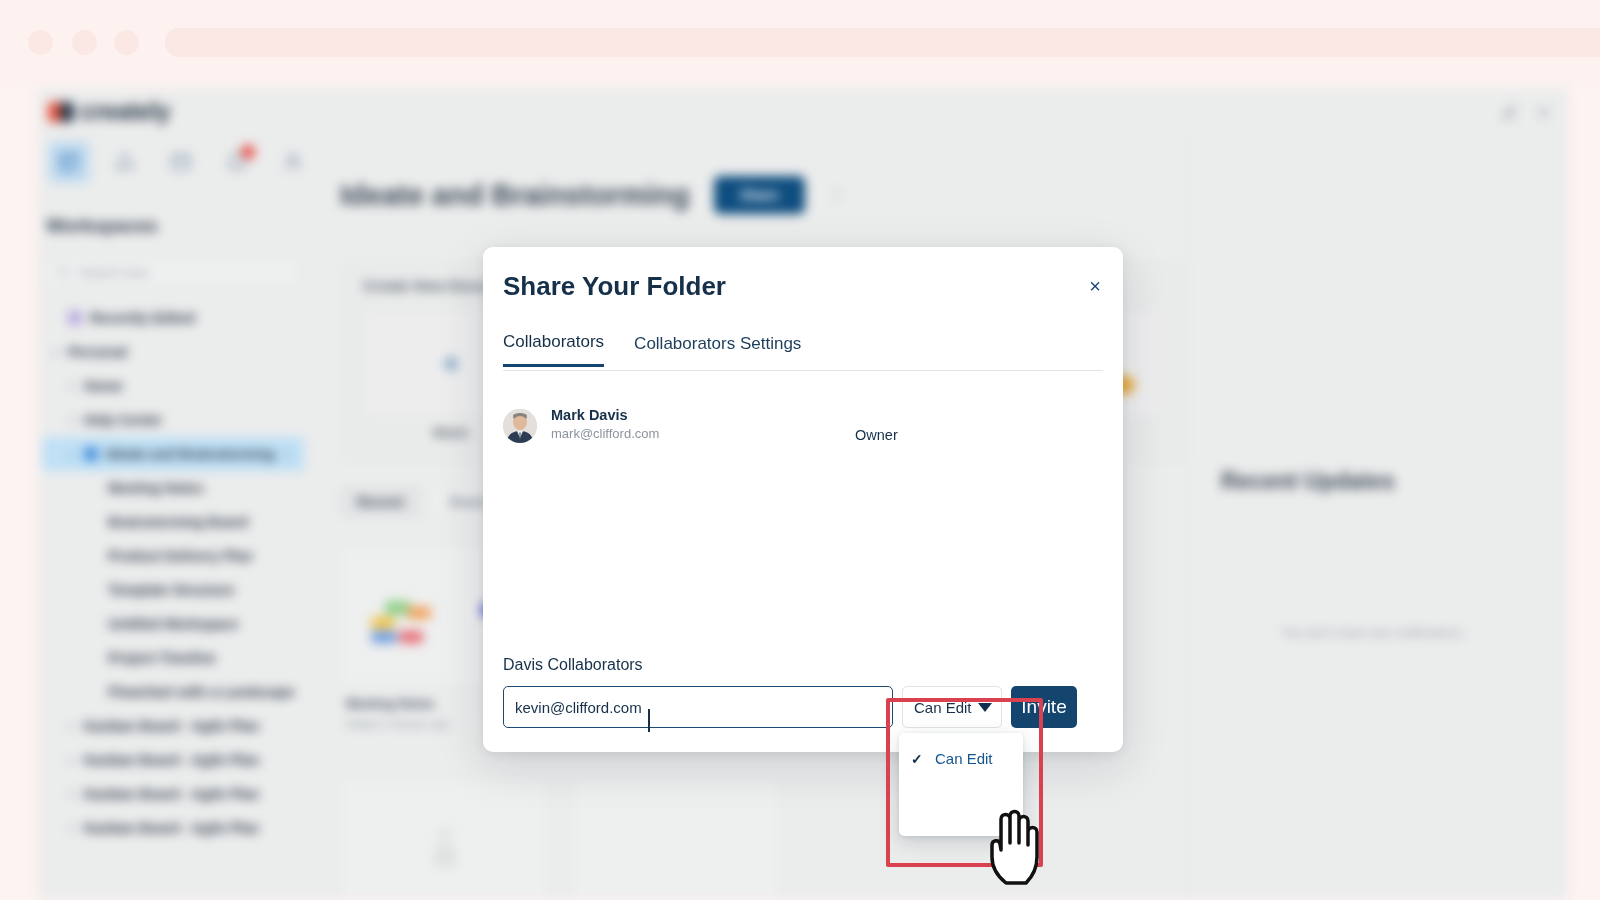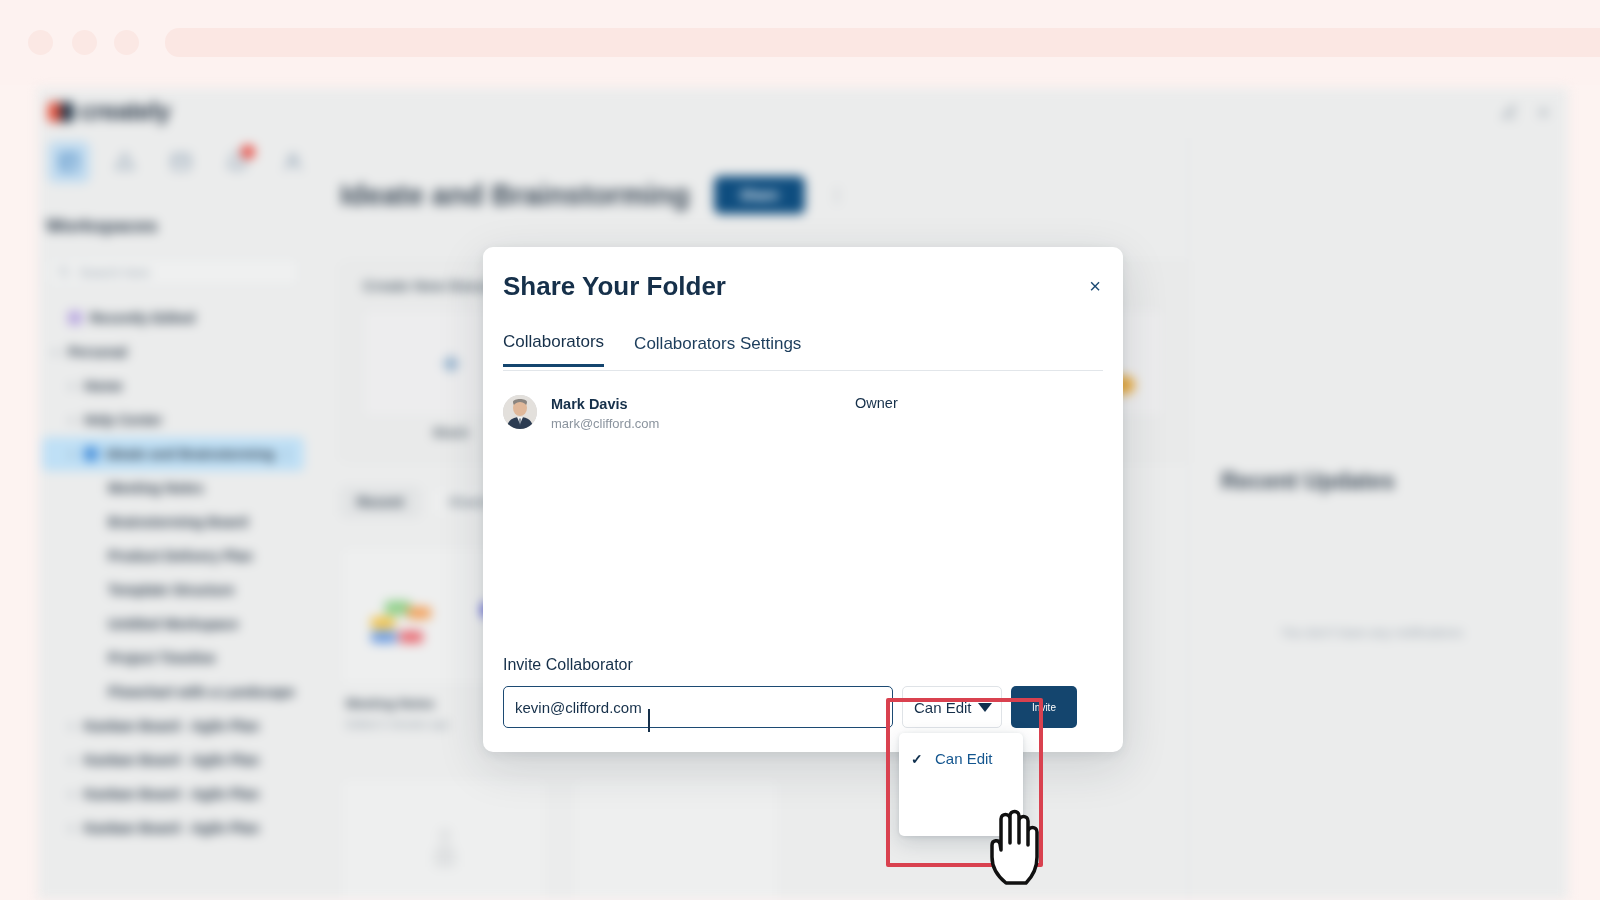--- a/index.html
+++ b/index.html
@@ -276,21 +276,21 @@
   .modal-tab.active {
     color: #16304a; font-weight: 400;
     border-bottom: 3px solid #14456e;
   }
 
   #collab-list {
     position: absolute; left: 20px; top: 148px;
     width: 600px;
   }
   .collab-row {
-    display: flex; align-items: flex-start;
+    display: flex; align-items: flex-end;
     height: 48px;
   }
   .collab-avatar {
     width: 34px; height: 34px; border-radius: 50%;
     flex: none; margin-right: 14px;
     overflow: hidden; position: relative;
     background: #d7d9db;
   }
   .collab-name {
     font-size: 14.5px; font-weight: 700; color: #16304a; line-height: 1.35;
@@ -332,21 +332,21 @@
   .caret-down { width: 0; height: 0;
     border-left: 7px solid transparent;
     border-right: 7px solid transparent;
     border-top: 9px solid #0f2f4d;
   }
   #invite-btn {
     width: 66px; height: 42px;
     background: #14456e; color: #ffffff;
     border: none; border-radius: 5px;
     font-family: "Liberation Sans", sans-serif;
-    font-size: 10px;
+    font-size: 19px;
     display: flex; align-items: center; justify-content: center;
   }
 
   
   #perm-menu {
     position: absolute;
     left: 899px; top: 733px;
     width: 124px; height: 103px;
     background: #ffffff;
     border-radius: 5px;
@@ -650,21 +650,21 @@
           </svg></div>
         <div>
           <div class="collab-name">Mark Davis</div>
           <div class="collab-email">mark@clifford.com</div>
         </div>
         <div class="collab-role">Owner</div>
       </div>
     </div>
 
   <div id="invite-section">
-    <div id="invite-label">Invite Collaborator</div>
+    <div id="invite-label">Davis Collaborators</div>
     <div id="invite-row">
       <input id="invite-input" type="text" value="kevin@clifford.com" style="">
       <div id="perm-select">
         <span>Can Edit</span>
         <span class="caret-down"></span>
       </div>
       <button id="invite-btn">Invite</button>
     </div>
   </div>
 </div>

